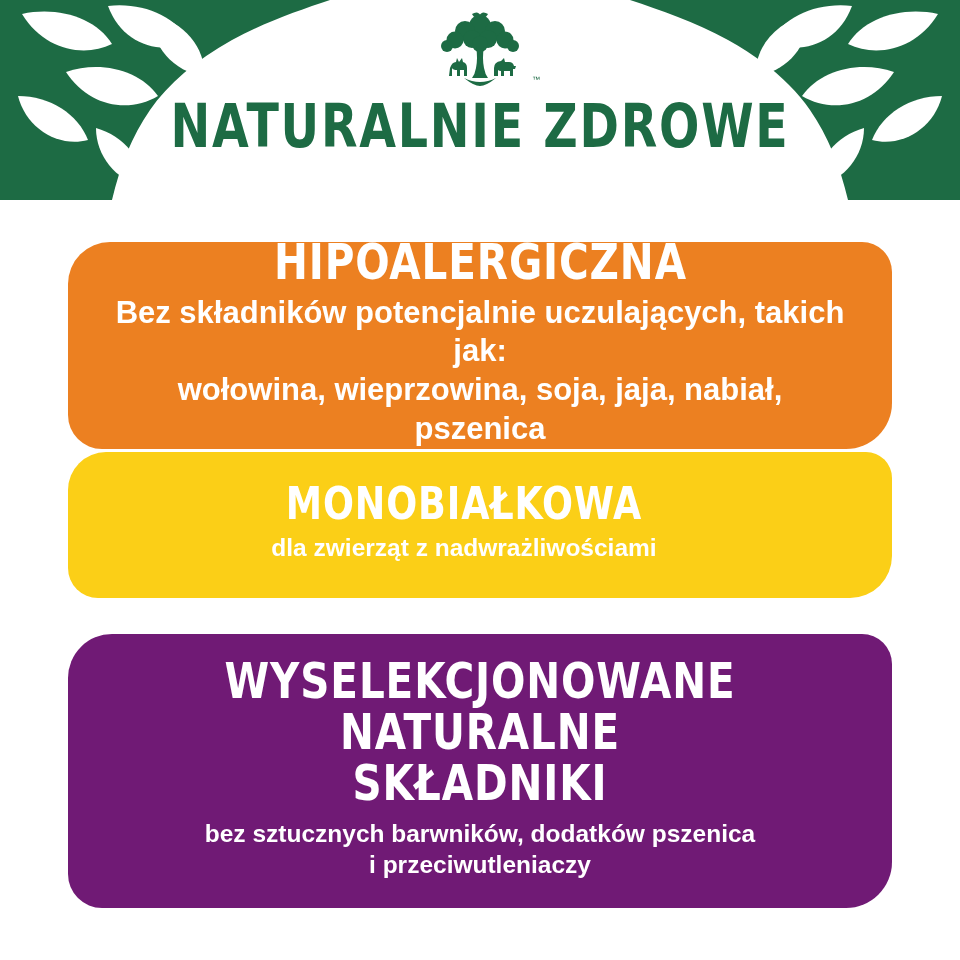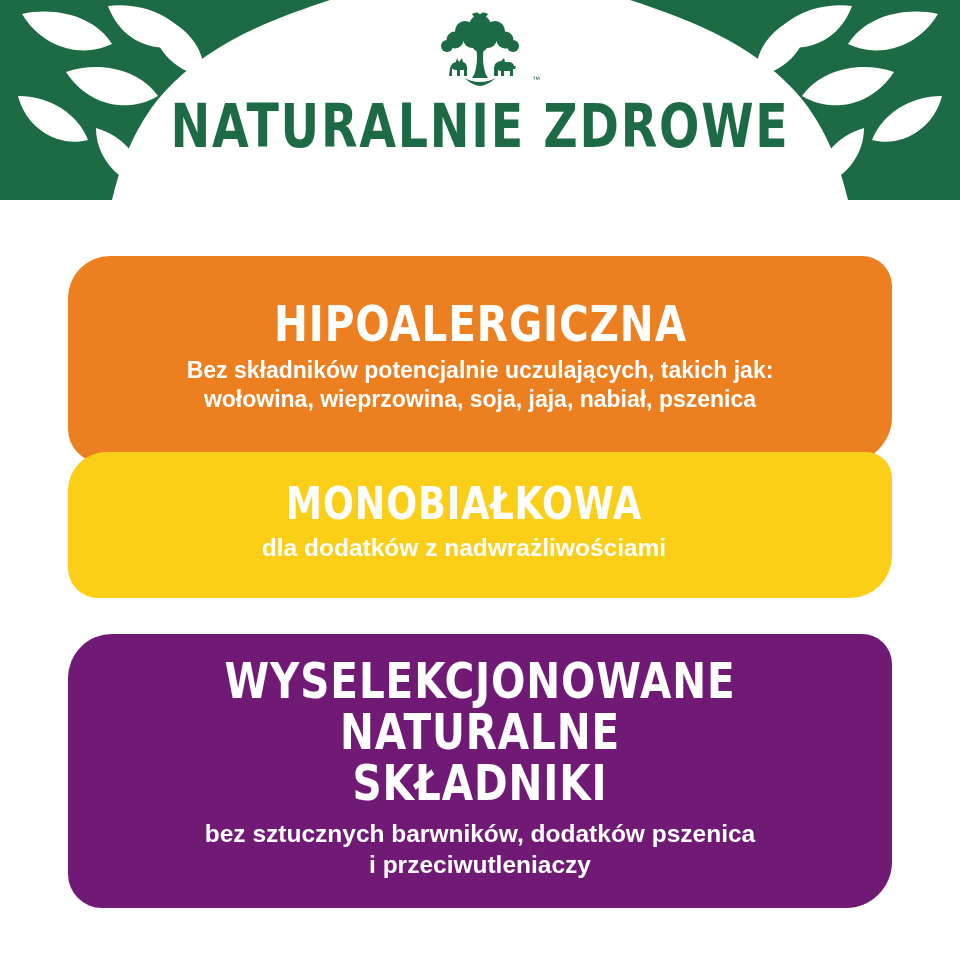--- a/index.html
+++ b/index.html
@@ -59,26 +59,26 @@
   }
   .banner .sub{
     font-family:"Liberation Sans",sans-serif;
     font-weight:bold;
     line-height:1.25;
     white-space:pre-line;
     margin-top:6px;
   }
 
   #banner-hipo{
-    top:256px;height:207px;
+    top:242px;height:207px;
     background:#ec8021;
     border-radius:42px 30px 46px 34px;
   }
   #banner-hipo .title{font-size:50px;}
-  #banner-hipo .sub{font-size:23px;}
+  #banner-hipo .sub{font-size:31px;}
 
   #banner-mono{
     top:452px;height:146px;
     background:#fbcf17;
     border-radius:38px 26px 42px 30px;
     padding-left:8px;
   }
   #banner-mono .title{font-size:45px;}
   #banner-mono .sub{font-size:24.5px;}
 
@@ -148,21 +148,21 @@
   <div class="headline">NATURALNIE ZDROWE</div>
 
   <div class="banner" id="banner-hipo">
     <div class="title">HIPOALERGICZNA</div>
     <div class="sub">Bez składników potencjalnie uczulających, takich jak:
 wołowina, wieprzowina, soja, jaja, nabiał, pszenica</div>
   </div>
 
   <div class="banner" id="banner-mono">
     <div class="title">MONOBIAŁKOWA</div>
-    <div class="sub">dla dodatków z nadwrażliwościami</div>
+    <div class="sub">dla zwierząt z nadwrażliwościami</div>
   </div>
 
   <div class="banner" id="banner-natur">
     <div class="title">WYSELEKCJONOWANE NATURALNE
 SKŁADNIKI</div>
     <div class="sub">bez sztucznych barwników, dodatków pszenica
 i przeciwutleniaczy</div>
   </div>
 
 </div>

